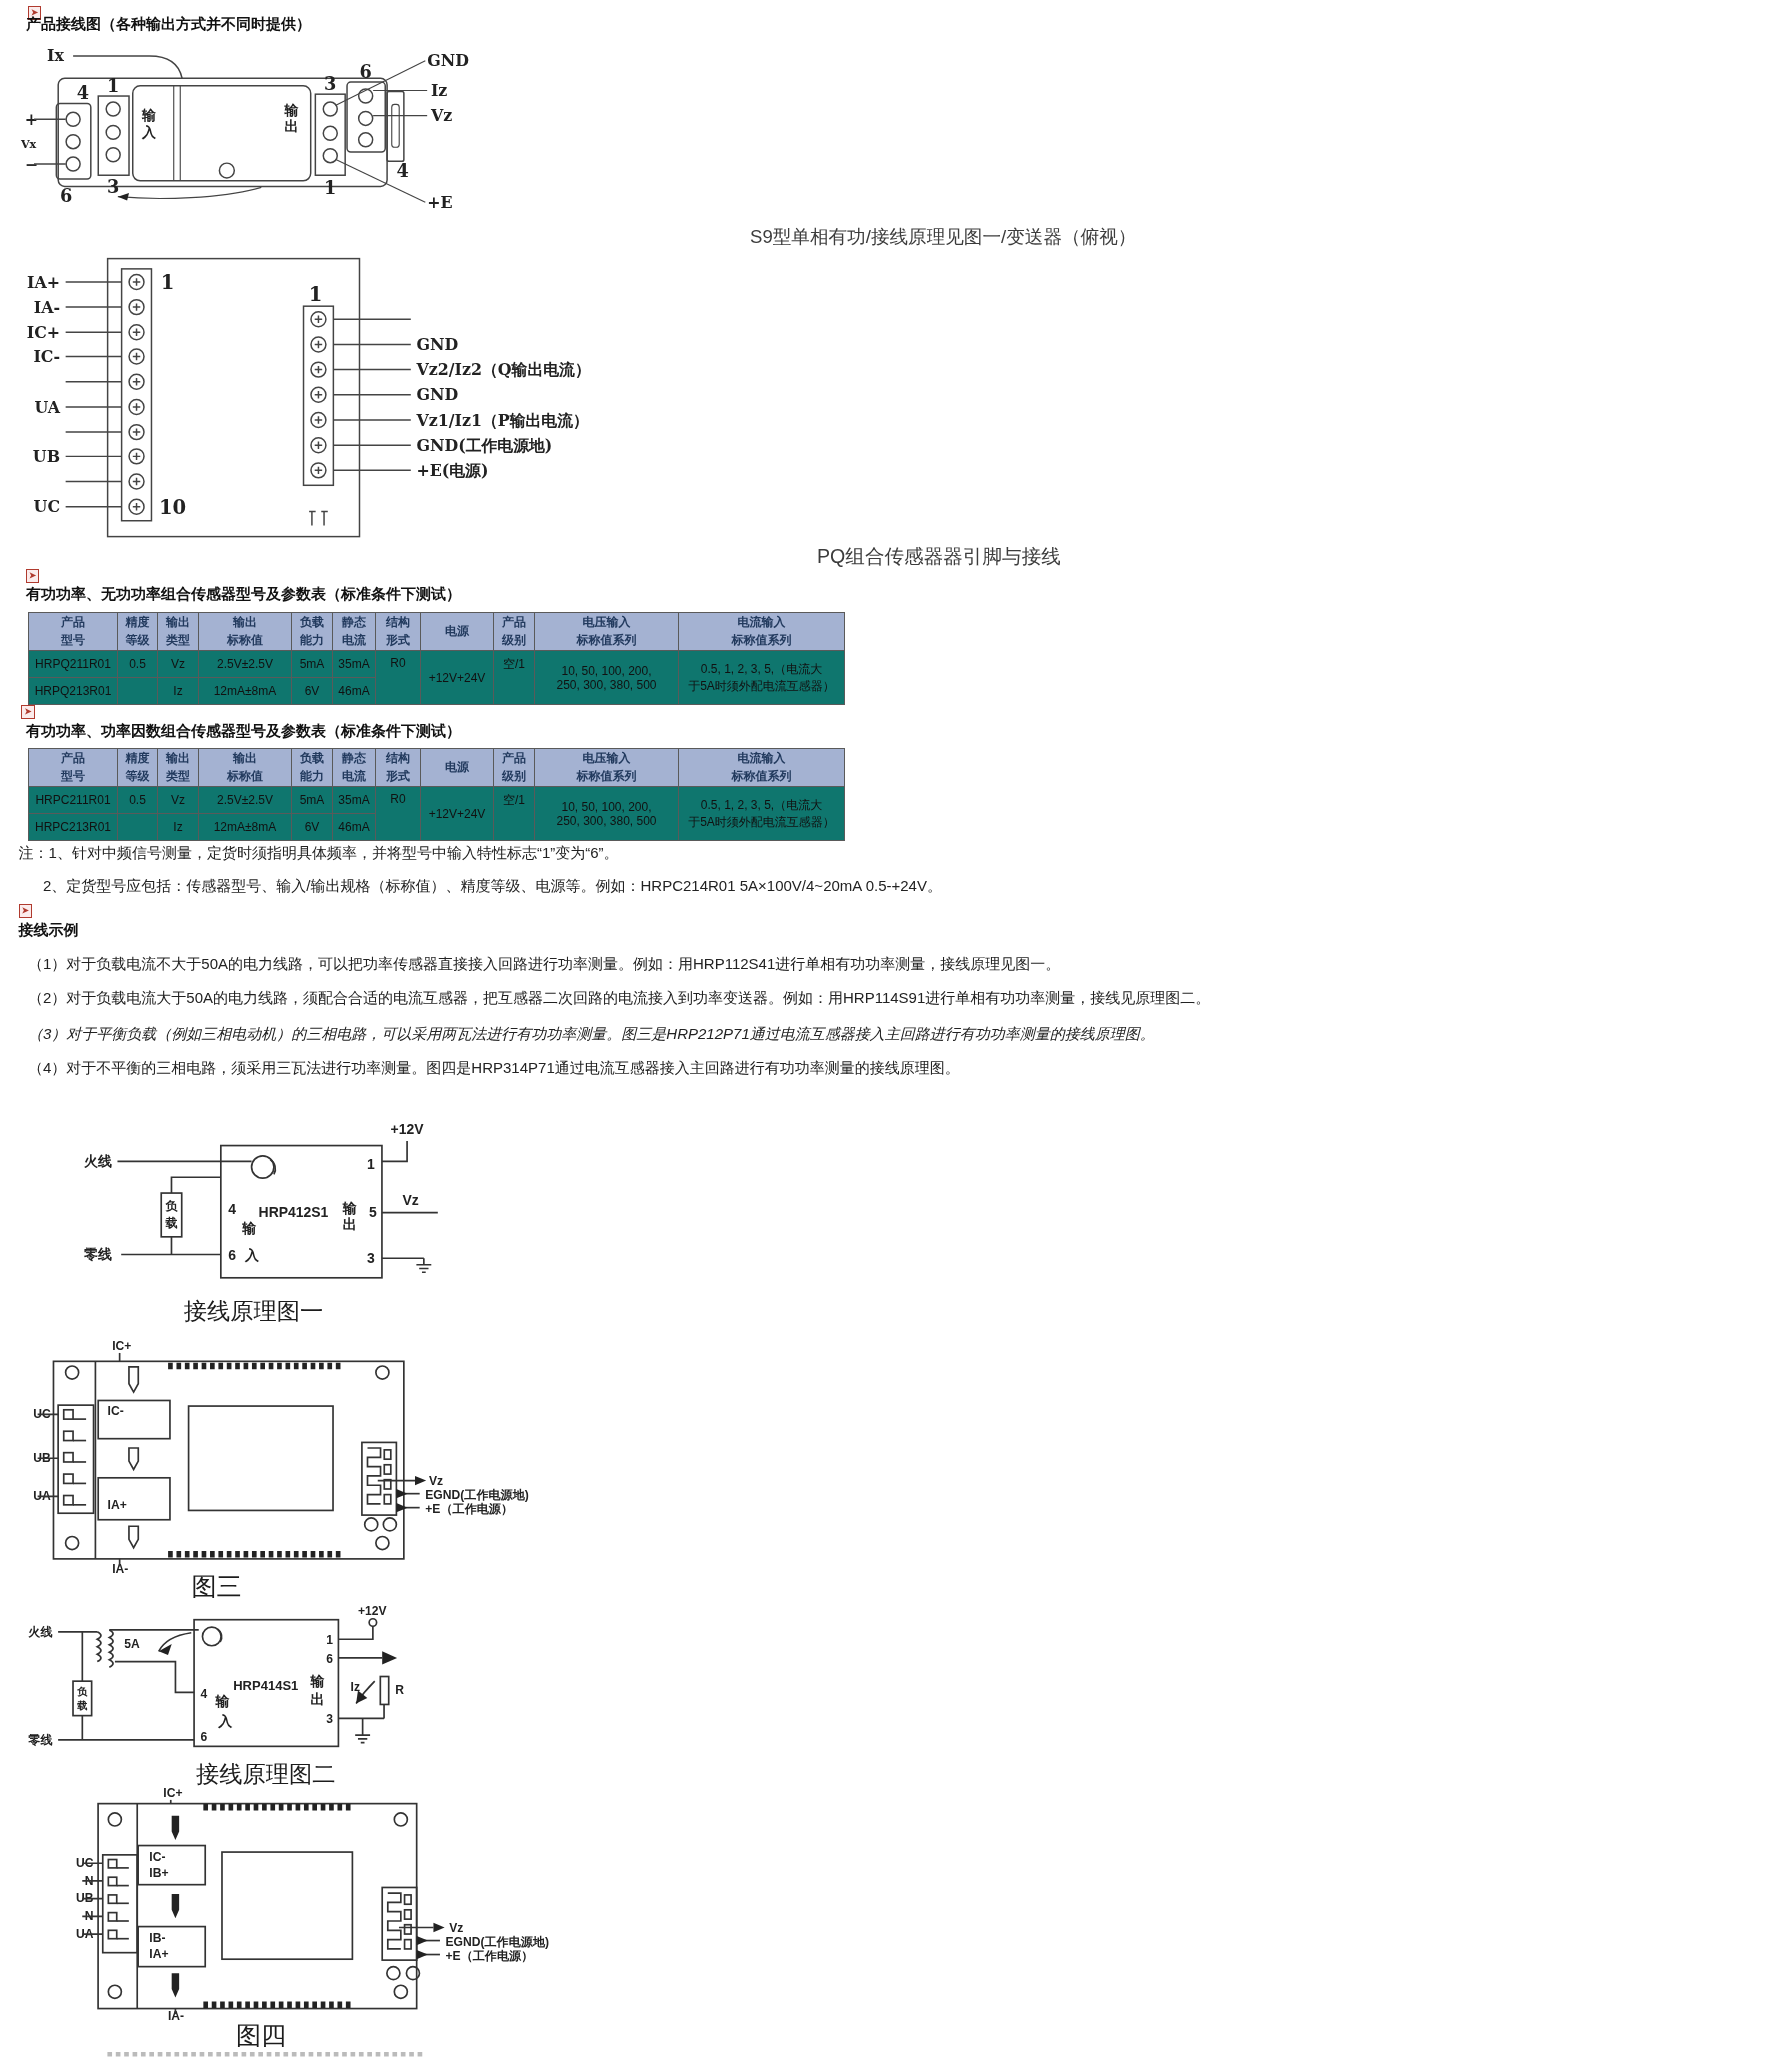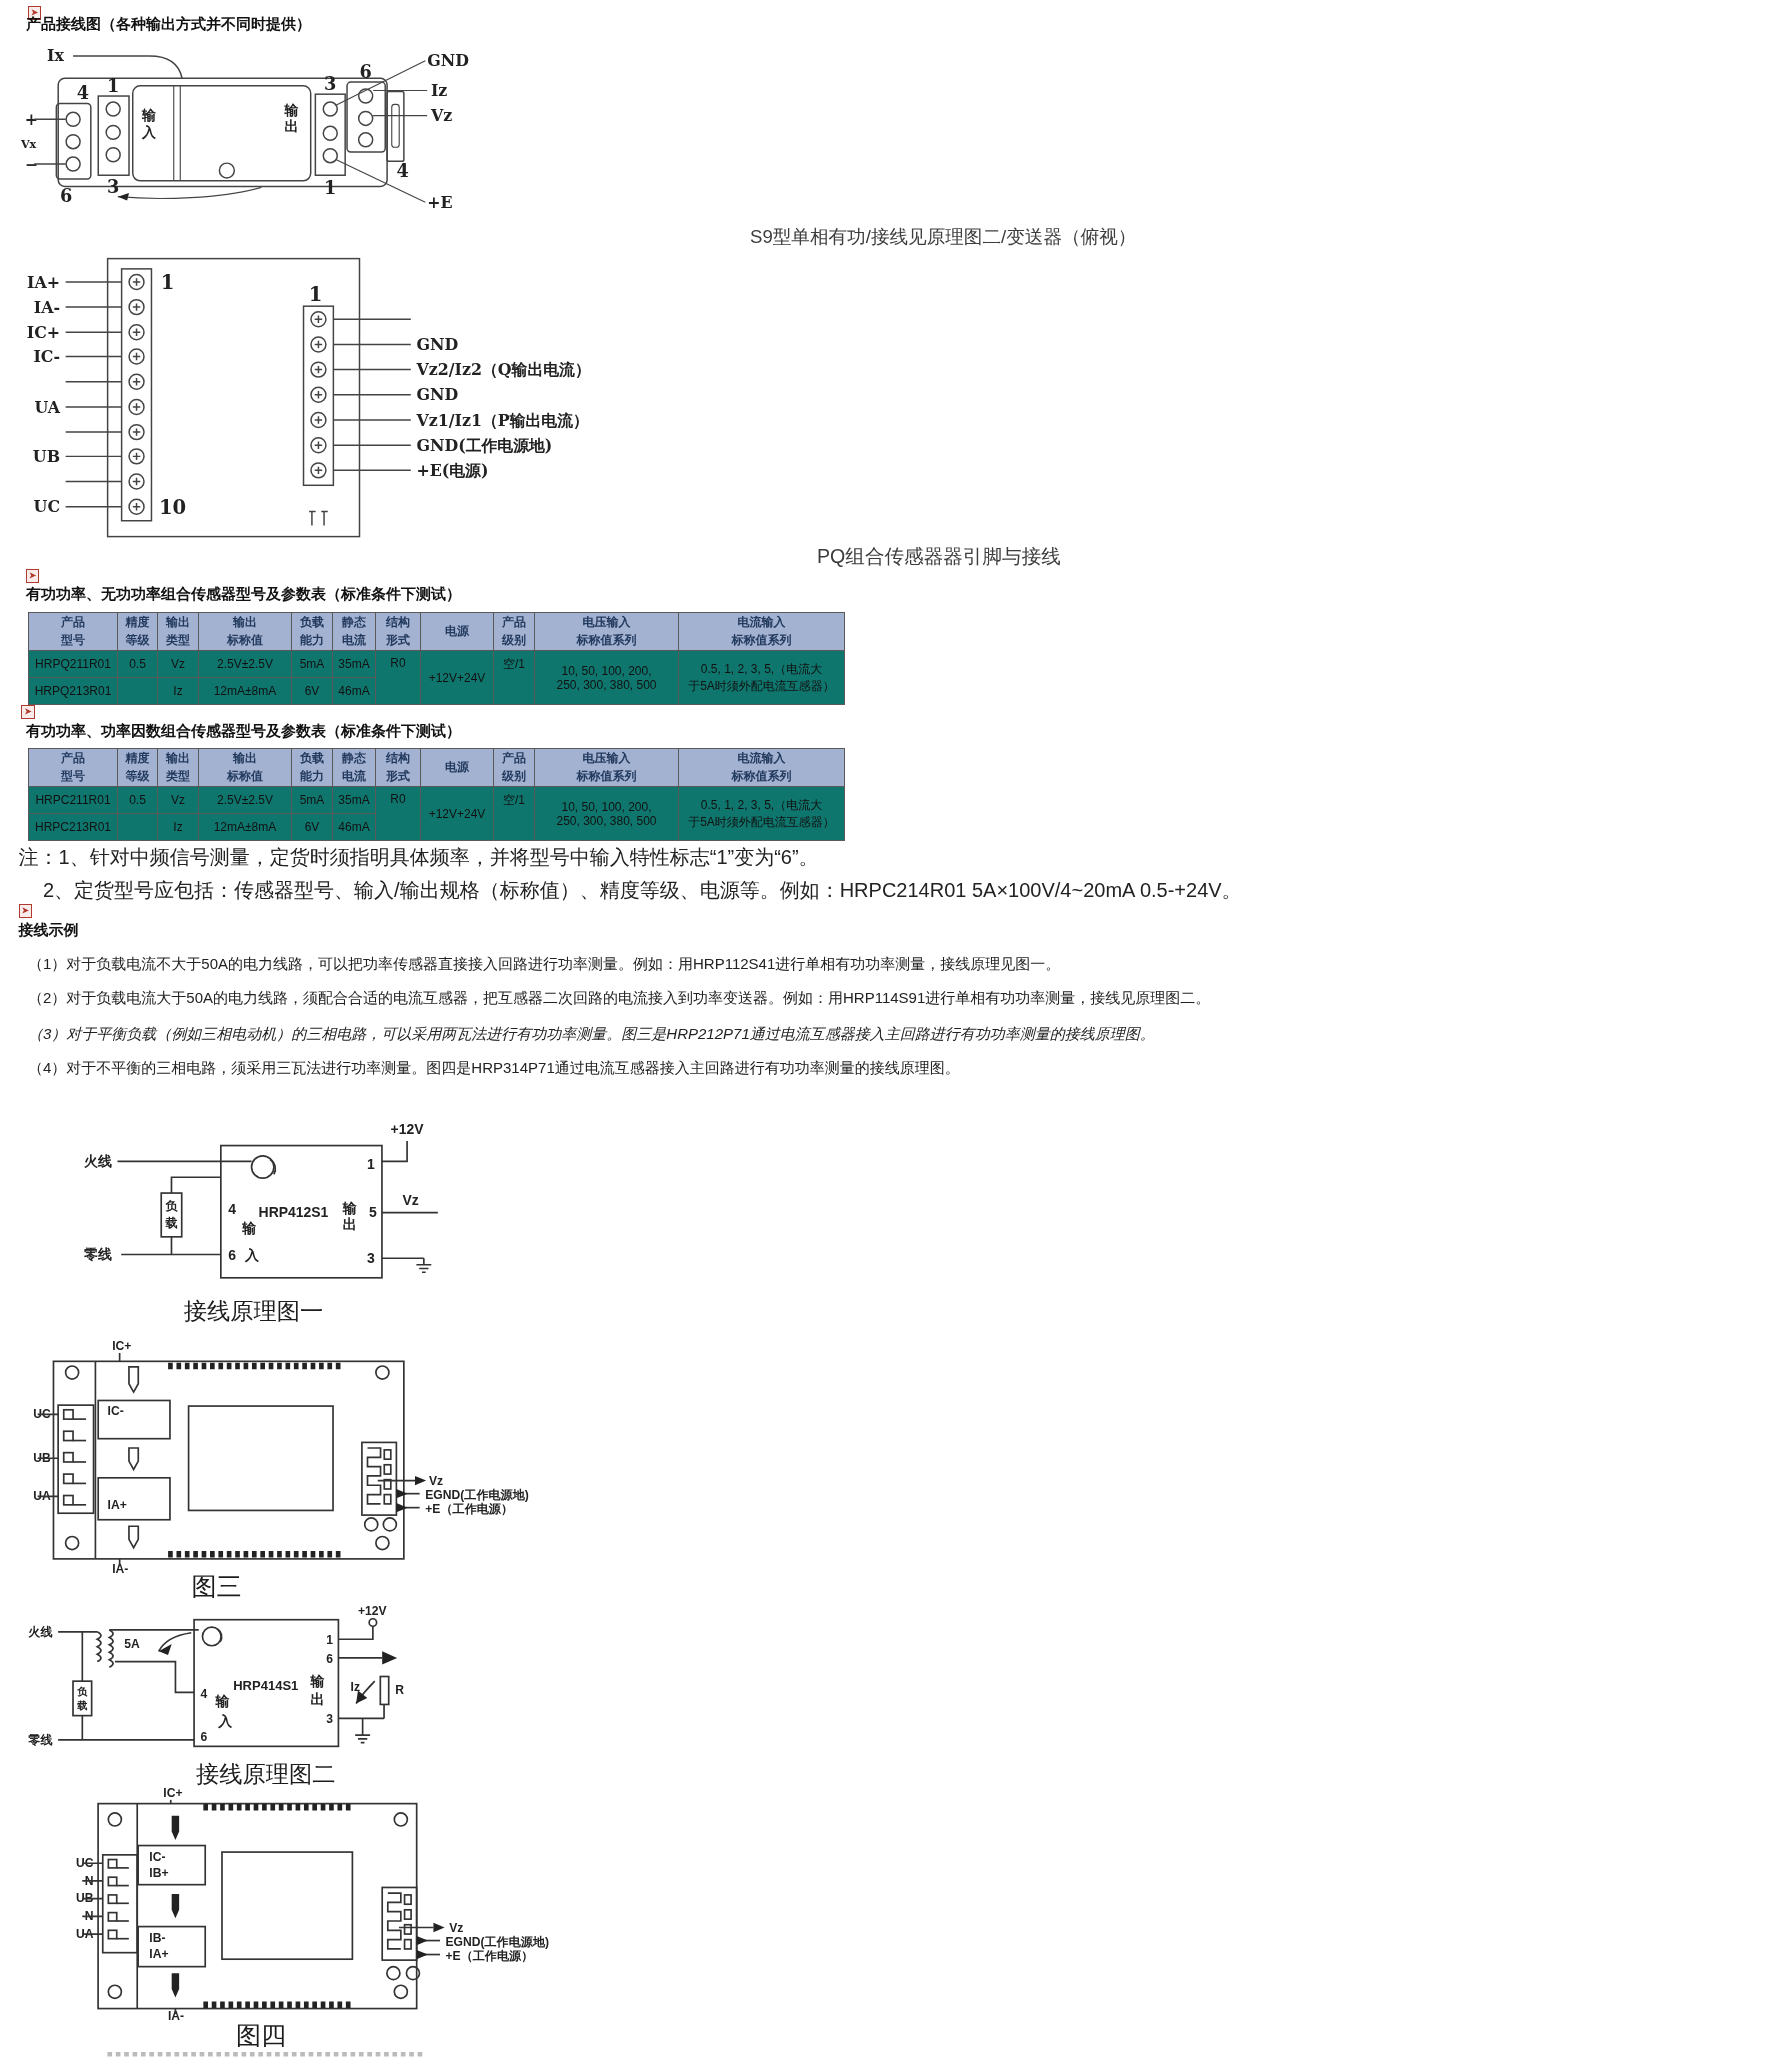--- a/index.html
+++ b/index.html
@@ -1,21 +1,21 @@
 <!DOCTYPE html>
 <html style="font-size:15px"><head>
 <meta charset="utf-8">
 <style>
   html,body{margin:0;padding:0;background:#fff;}
   #page{position:relative;width:1790px;height:2057px;background:#ffffff;overflow:hidden;
         font-family:"Liberation Sans",sans-serif;color:#1a1a1a;}
   .abs{position:absolute;}
   .sec-title{font-size:15px;font-weight:bold;color:#111;white-space:nowrap;}
   .caption{font-size:18.6px;color:#3c3c3c;white-space:nowrap;}
-  .note{font-size:20px;color:#222;white-space:nowrap;}
+  .note{font-size:15px;color:#222;white-space:nowrap;}
   .witem{font-size:15px;color:#222;white-space:nowrap;}
   .marker{width:11.2px;height:12px;background:#fbecec;border:0.9px solid #b03a2e;color:#b03a2e;
           font-size:8.4px;line-height:11.2px;text-align:center;font-weight:bold;}
   
   table.ptable{border-collapse:collapse;table-layout:fixed;width:816px;background:#0f766e;}
   table.ptable td{border:0.9px solid #5a5a5a;font-size:12px;text-align:center;padding:0 1.9px;
                   overflow:hidden;white-space:nowrap;color:#111;}
   table.ptable td.hd{background:#a4b2d2;color:#223a5e;font-weight:bold;height:37px;line-height:1.45;}
   table.ptable td.dc{height:26px;}
   table.ptable td.vt{vertical-align:top;padding-top:4.7px;}
@@ -36,21 +36,21 @@
 <body>
 
 <div id="page">
 
   <div class="abs marker" style="left:28px;top:5.6px;">➤</div>
   <div class="abs marker" style="left:26px;top:569px;">➤</div>
   <div class="abs marker" style="left:21.4px;top:705px;">➤</div>
   <div class="abs marker" style="left:18.6px;top:904px;">➤</div>
 
   <div class="abs sec-title" style="left:26px;top:15px;">产品接线图（各种输出方式并不同时提供）</div>
-  <div class="abs caption" style="left:750px;top:224px;">S9型单相有功/接线见原理图二/变送器（俯视）</div>
+  <div class="abs caption" style="left:750px;top:224px;">S9型单相有功/接线原理见图一/变送器（俯视）</div>
   <div class="abs caption" style="left:817px;top:543px;font-size:19.6px;text-align:right;">PQ组合传感器器引脚与接线</div>
 
   <svg class="abs" style="left:18.6px;top:42px;" width="466" height="191" viewBox="0 0 500 205">
     <text class="ser" x="30" y="20">Ix</text>
     <path class="ln" d="M58,15 H140 Q170,15 175,39"></path>
 
     <rect class="ln" x="42" y="39" width="353" height="116" rx="7"></rect>
 
     <rect class="ln" x="40" y="66" width="37" height="81" rx="4"></rect>
     <circle class="ln" cx="58" cy="83" r="7.5"></circle>

